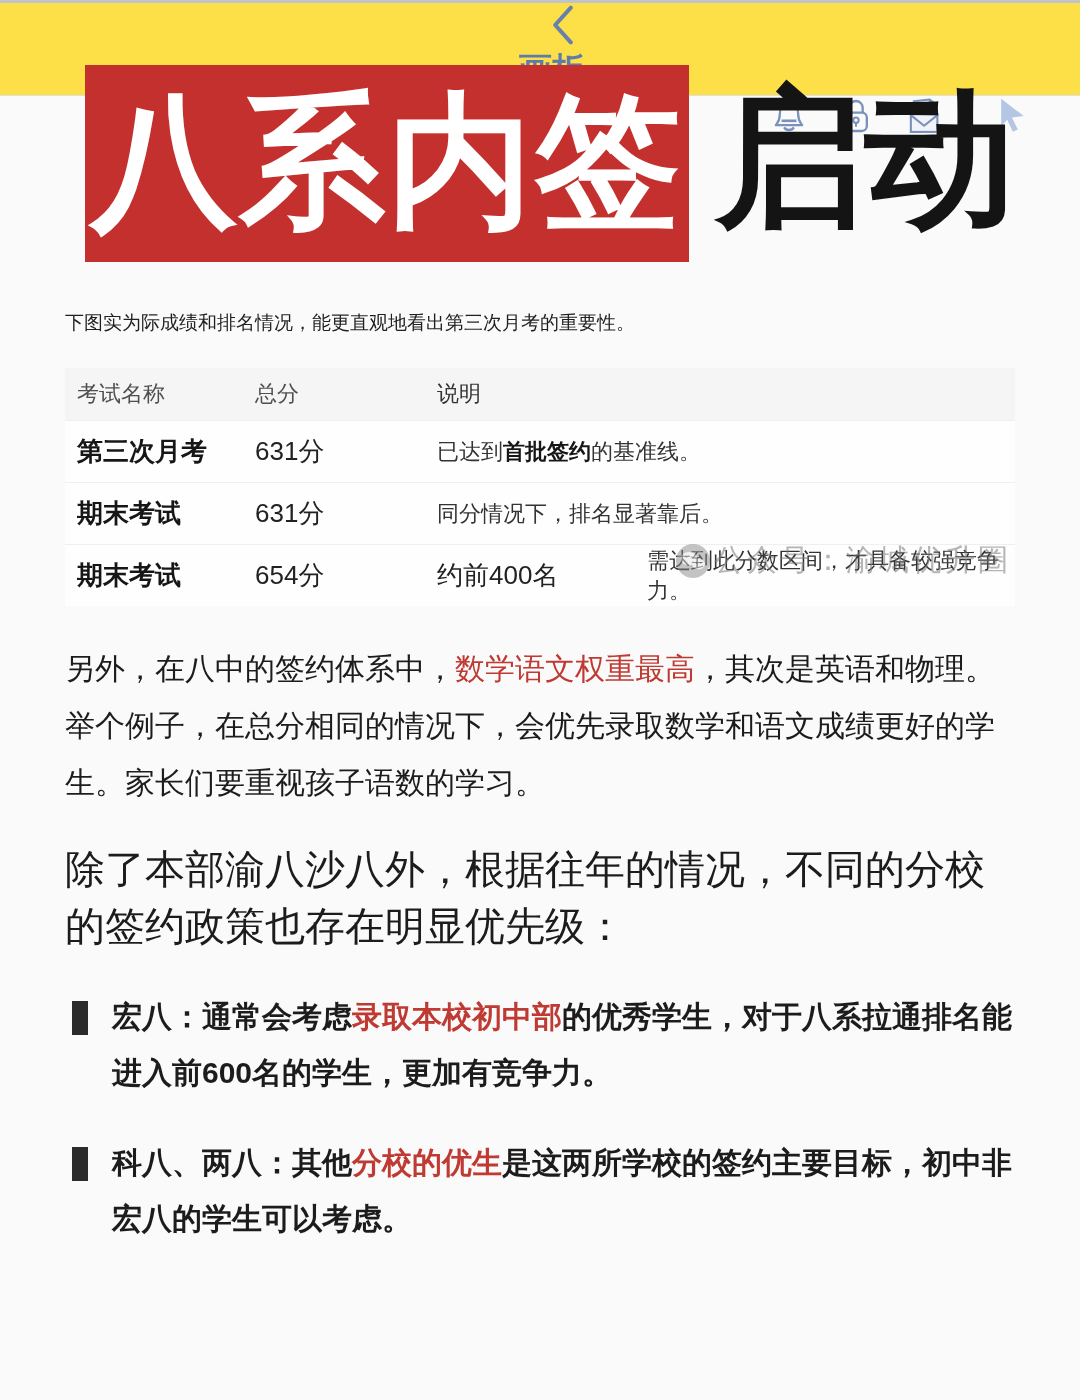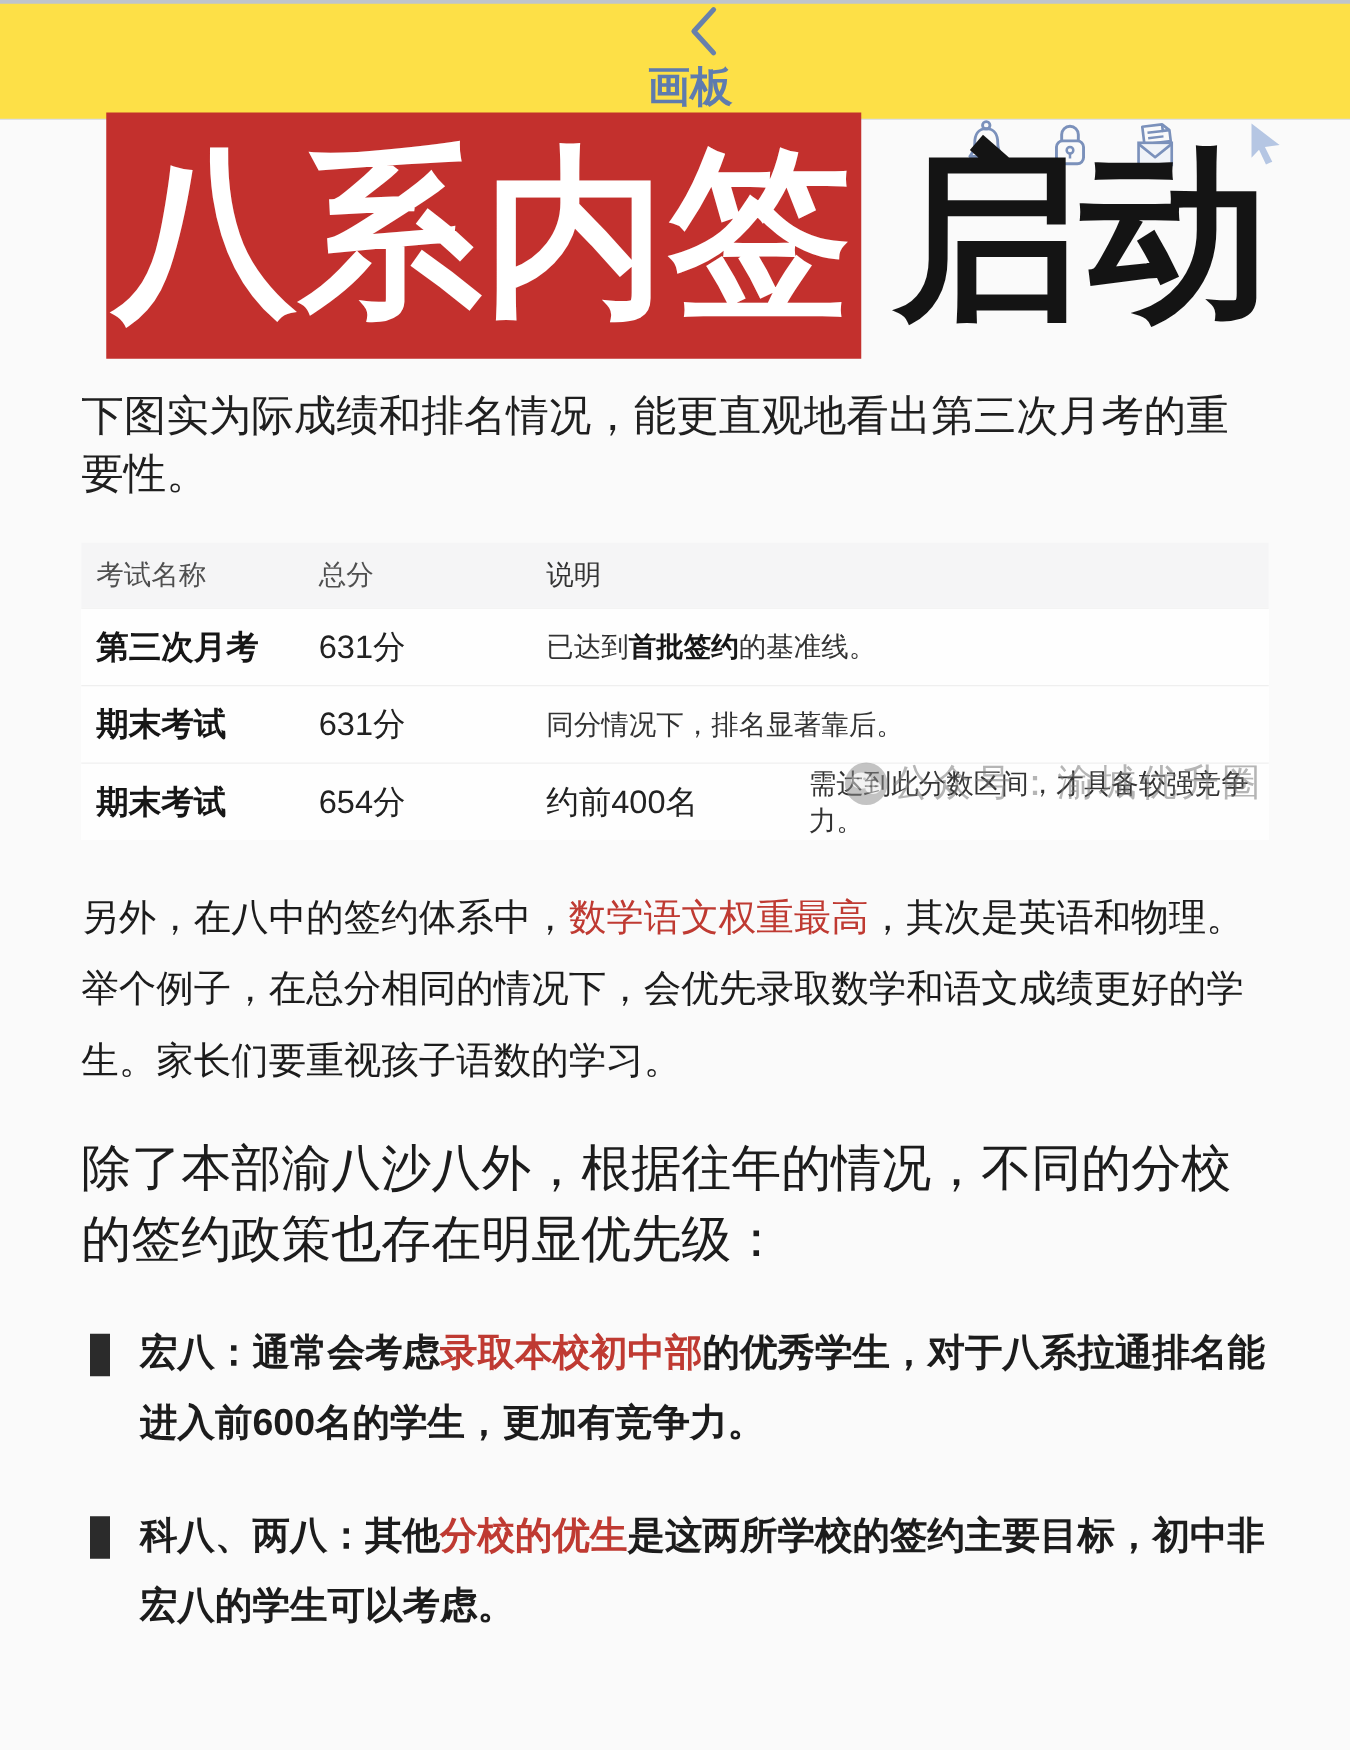--- a/index.html
+++ b/index.html
@@ -13,27 +13,27 @@
   .back-btn { display:flex; align-items:center; margin-left:46px; cursor:pointer; background:none; border:none; }
   .nav-title { margin-left:24px; font-size:34px; font-weight:600; color:#5E7BAE; }
   .nav-icons { margin-left:auto; display:flex; align-items:center; gap:26px; padding-right:52px; }
   .icon-btn { background:none; border:none; display:flex; align-items:center; cursor:pointer; }
   .cursor-wrap { margin-left:24px; display:flex; align-items:center; }
 
   
   .content { padding:0 65px; }
 
   
-  .banner { margin-top:19px; margin-left:20px; display:flex; align-items:center; height:147px;gap:12px; }
+  .banner { margin-top:19px; margin-left:20px; display:flex; align-items:flex-end; height:147px;gap:12px; }
   .banner-red { width:628px; background:#C3302D; color:#FFFFFF; display:flex; align-items:center;
     justify-content:center; font-size:146px; font-weight:900; letter-spacing:2px; white-space:nowrap; overflow:hidden; }
   .banner-black { color:#141414; font-size:150px; font-weight:900; display:flex; align-items:center;
     margin-left:14px; white-space:nowrap; }
 
-  .intro { margin-top:48px; font-size:34px; color:#1F1F1F; }
+  .intro { margin-top:48px; font-size:19px; color:#1F1F1F; }
 
   
   .exam-table { margin-top:32px; position:relative; background:#FEFEFE; }
   .trow { display:flex; align-items:center; }
   .thead { background:#F5F5F6; height:52px; font-size:22px; color:#4F4F4F; }
   .tbody-row { height:62px; font-size:26px; color:#222; border-top:1px solid #EFEFEF; background:#FEFEFE; }
   .tbody-row:first-of-type { border-top:none; }
   .col-exam { width:180px; padding-left:12px; }
   .col-score { width:182px; padding-left:10px; }
   .col-rank { width:210px; padding-left:10px; }

